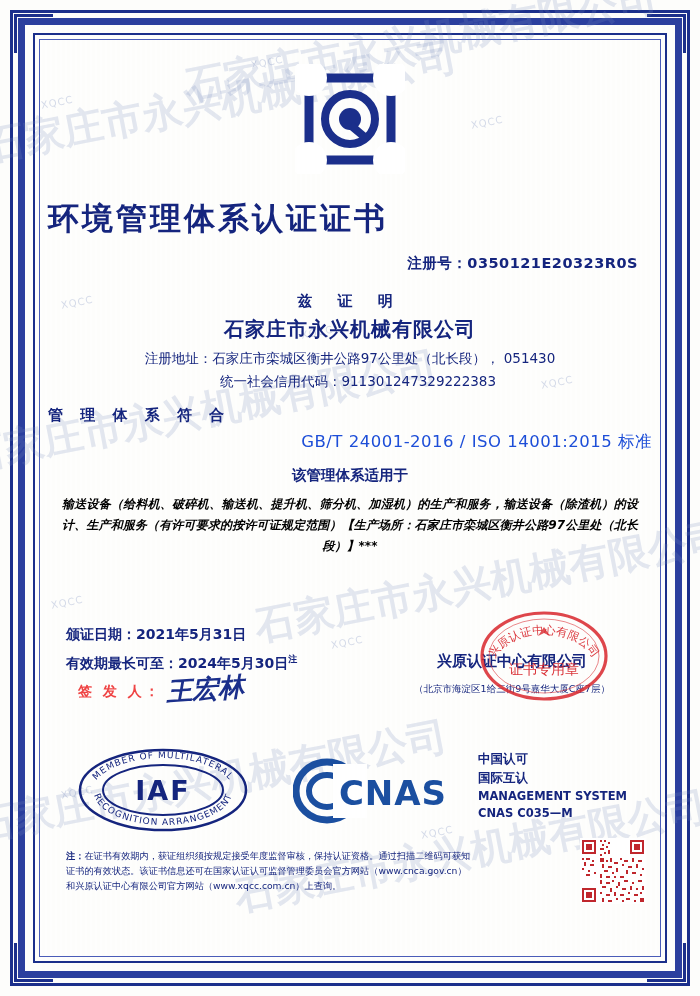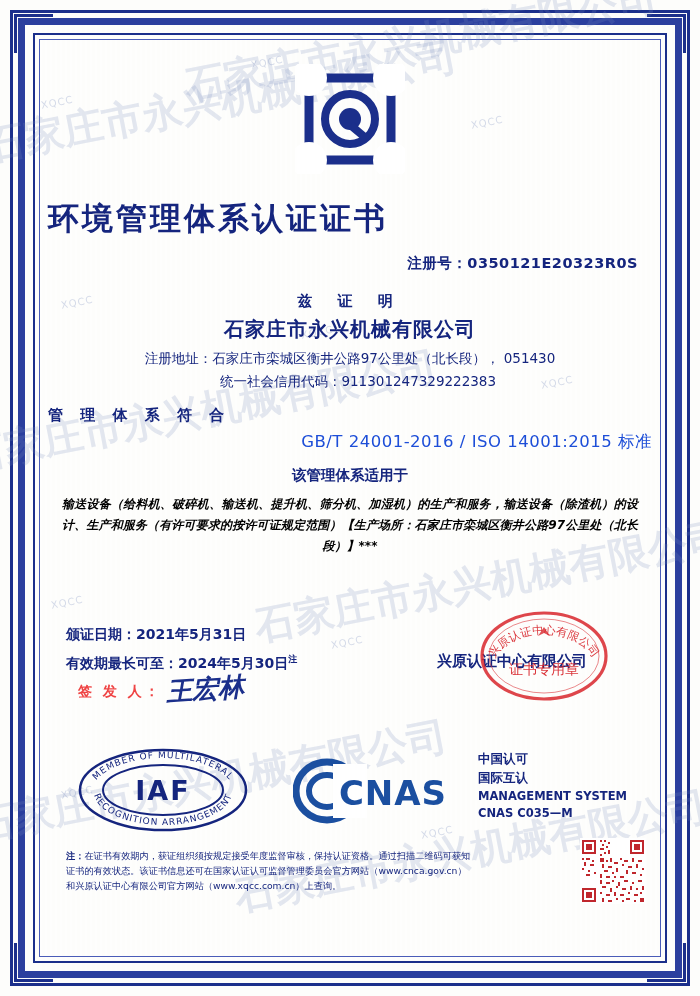--- a/index.html
+++ b/index.html
@@ -236,20 +236,21 @@
     <div class="scope-body">输送设备（给料机、破碎机、输送机、提升机、筛分机、加湿机）的生产和服务，输送设备（除渣机）的设计、生产和服务（有许可要求的按许可证规定范围）【生产场所：石家庄市栾城区衡井公路97公里处（北长段）】***</div>
 
     <div class="issue-date">颁证日期：2021年5月31日</div>
     <div class="valid-date">
       <span>有效期最长可至：2024年5月30日</span><span class="sup">注</span>
     </div>
     <div class="signer-label">签 发 人：</div>
     <div class="signature">王宏林</div>
 
     <div class="issuer">兴原认证中心有限公司</div>
+    <div class="issuer-addr">（北京市海淀区1给三街9号嘉华大厦C座7层）</div>
 
     <div class="seal">
       <svg viewBox="0 0 132 96" width="132" height="96" aria-hidden="true">
         <ellipse cx="66" cy="48" rx="62" ry="43" fill="none" stroke="#d8262c" stroke-width="3.2" opacity="0.85"></ellipse>
         <ellipse cx="66" cy="48" rx="55" ry="37" fill="none" stroke="#d8262c" stroke-width="1" opacity="0.55"></ellipse>
         <path id="sealarc" d="M 16 52 A 52 36 0 0 1 116 52" fill="none"></path>
         <text font-size="11.5" fill="#d8262c" font-family="DejaVu Sans, sans-serif" opacity="0.9">
           <textPath href="#sealarc" startOffset="50%" text-anchor="middle">兴原认证中心有限公司</textPath>
         </text>
         <text x="66" y="66" font-size="14" fill="#d8262c" font-family="DejaVu Sans, sans-serif" text-anchor="middle" opacity="0.92">证书专用章</text>

